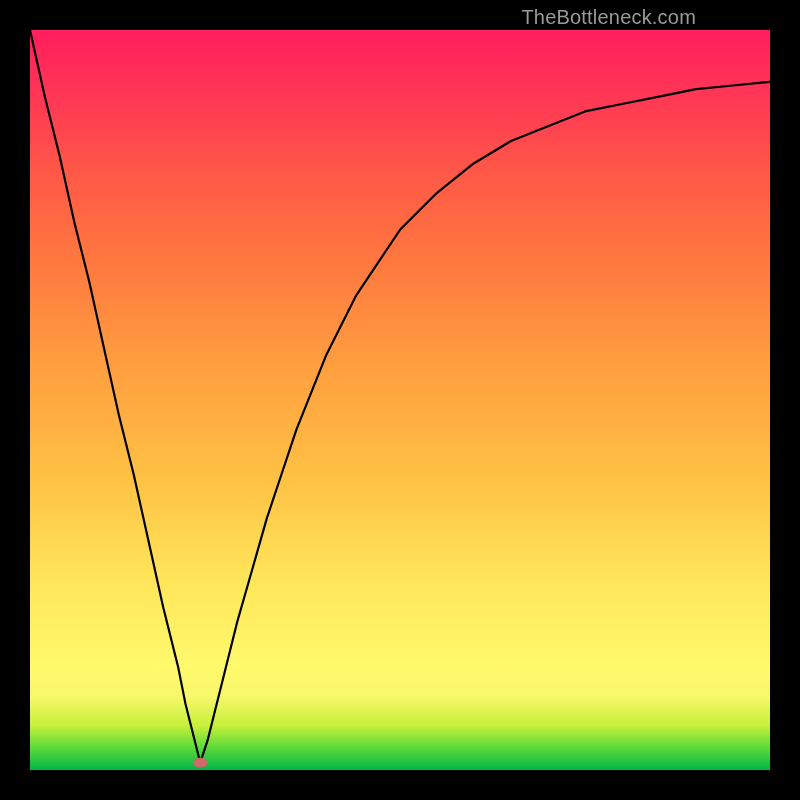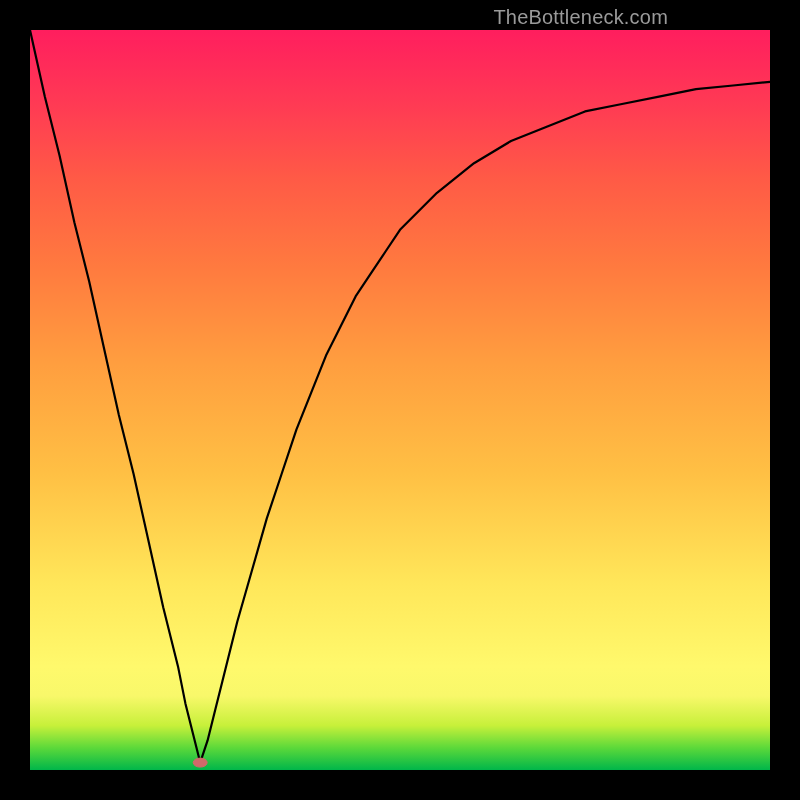--- a/index.html
+++ b/index.html
@@ -9,20 +9,21 @@
     height: 800px;
     background: #000;
     font-family: Arial, Helvetica, sans-serif;
     overflow: hidden;
   }
   .frame {
     position: relative;
     width: 680px;
     height: 800px;
     background: #000;
+    padding-left: 28px;
   }
   .plot-area {
     position: absolute;
     left: 30px;
     top: 30px;
     width: 740px;
     height: 740px;
     
     background: linear-gradient(to top,
       #00b64a 0%,

